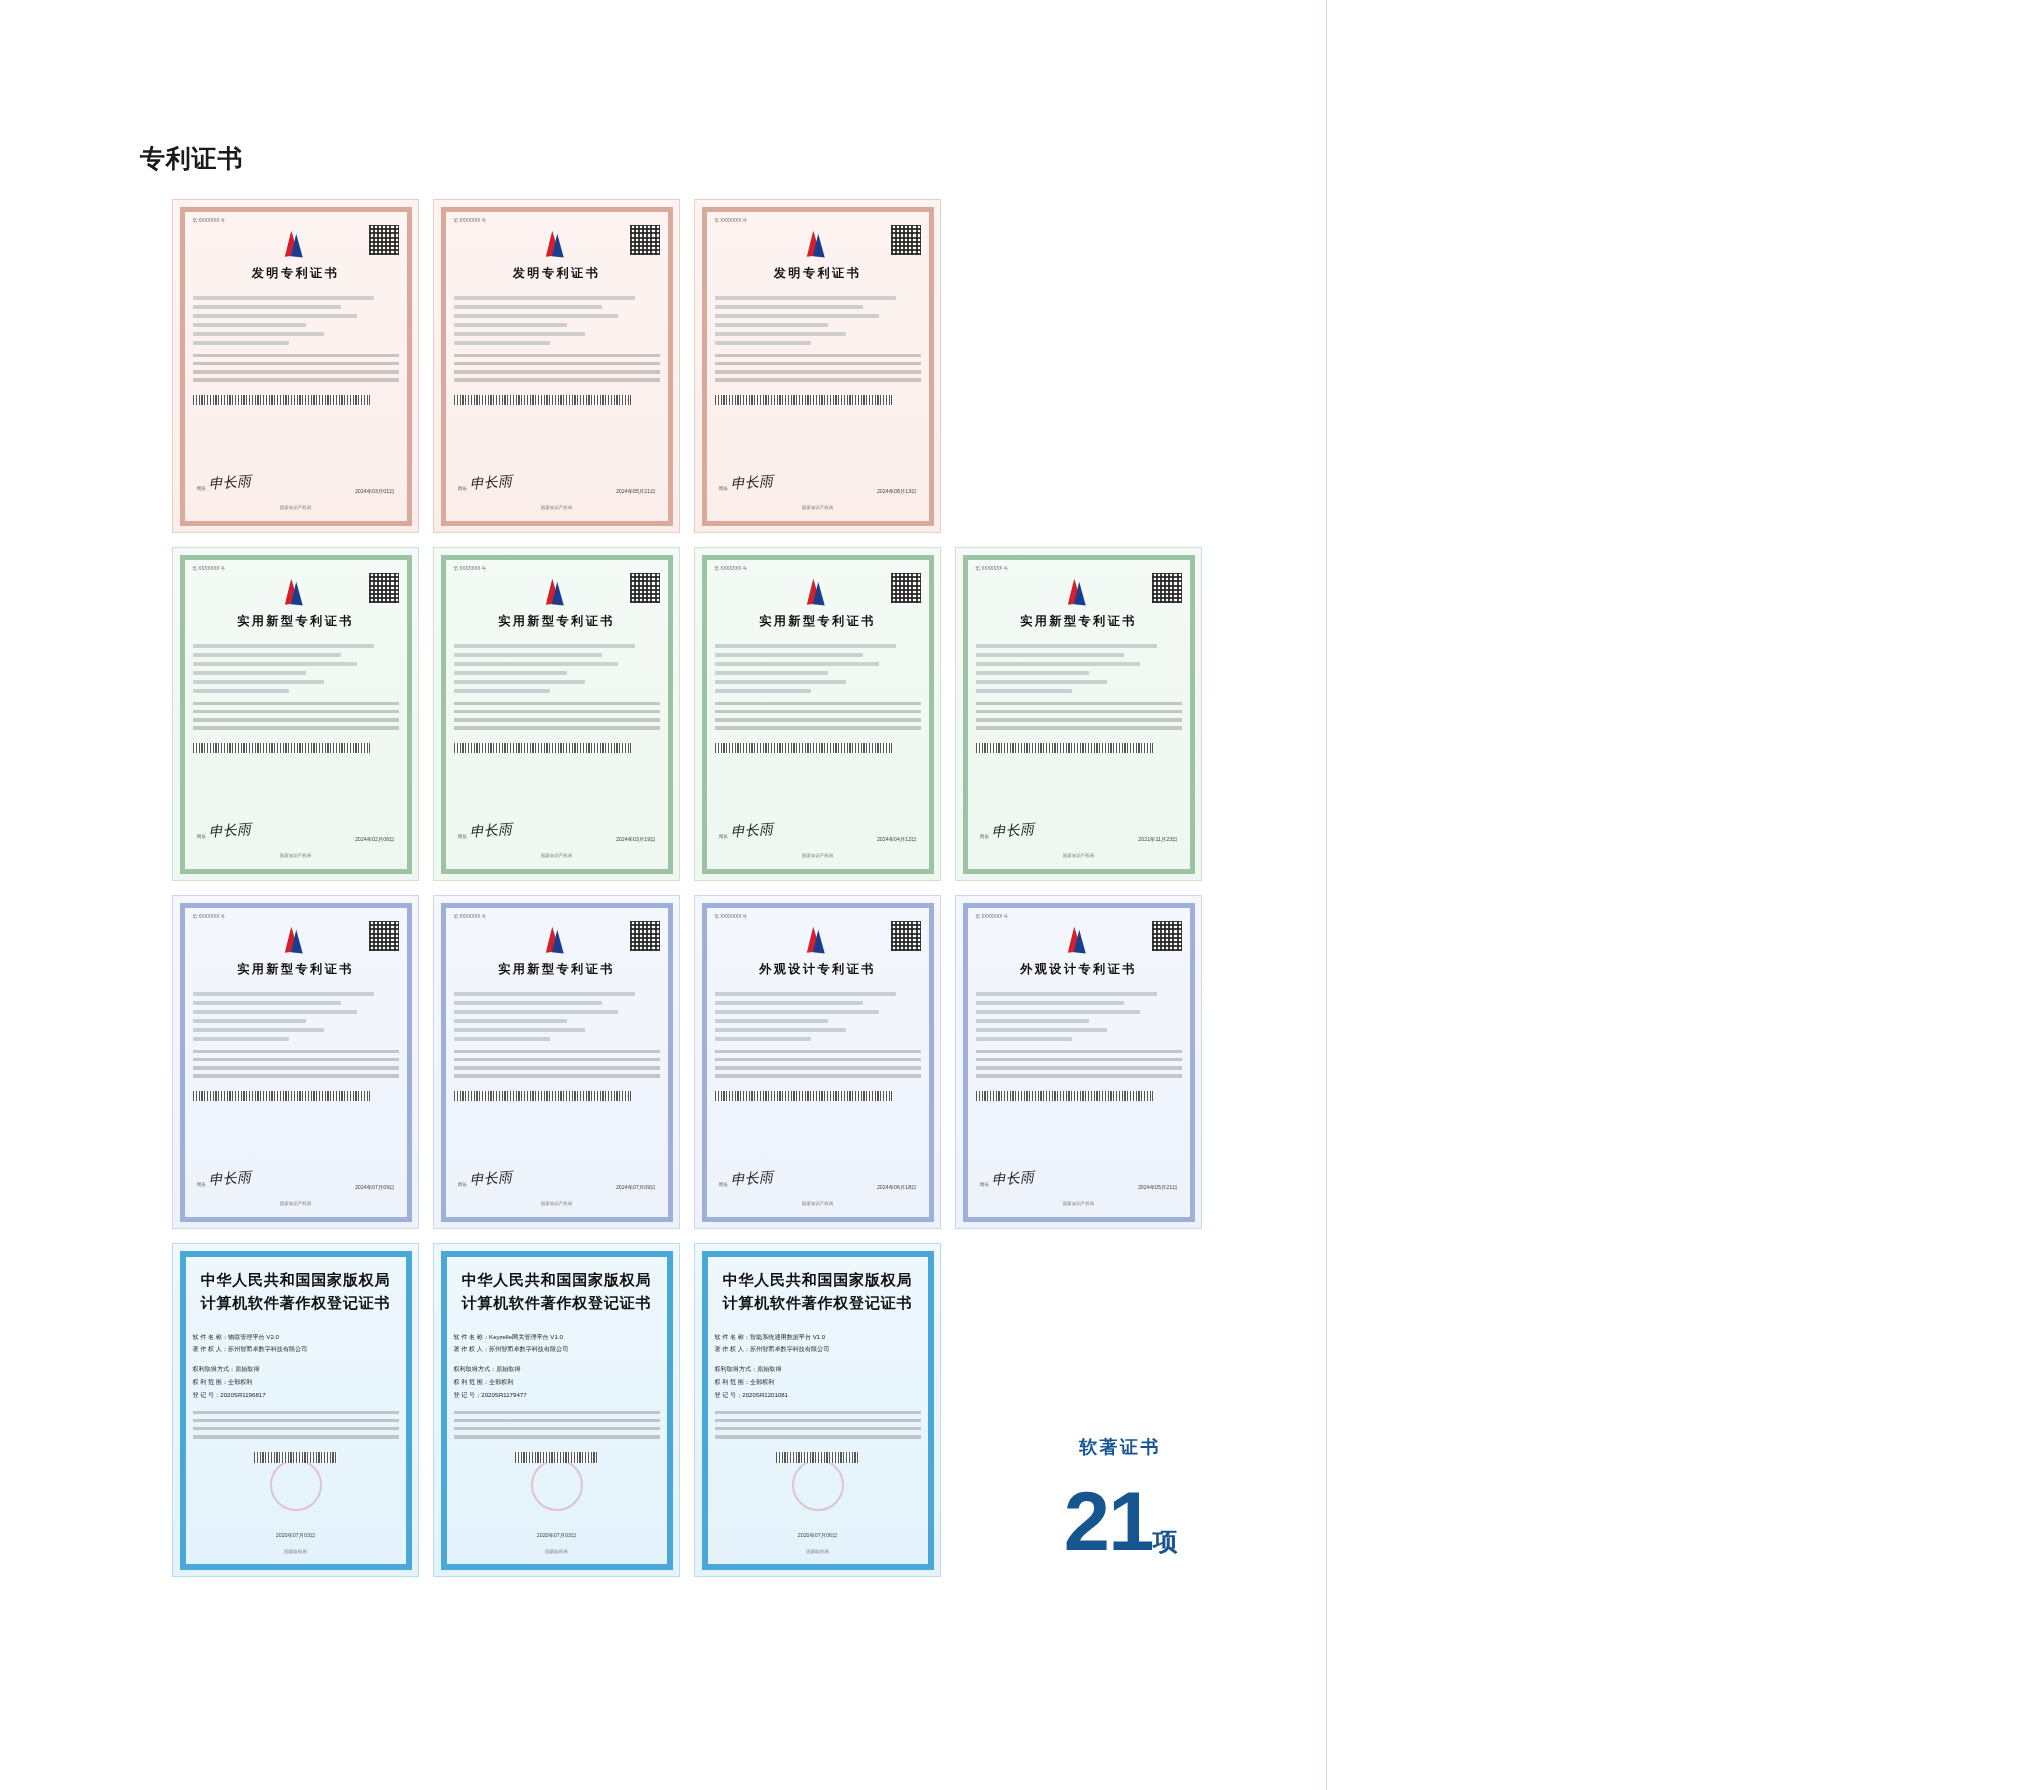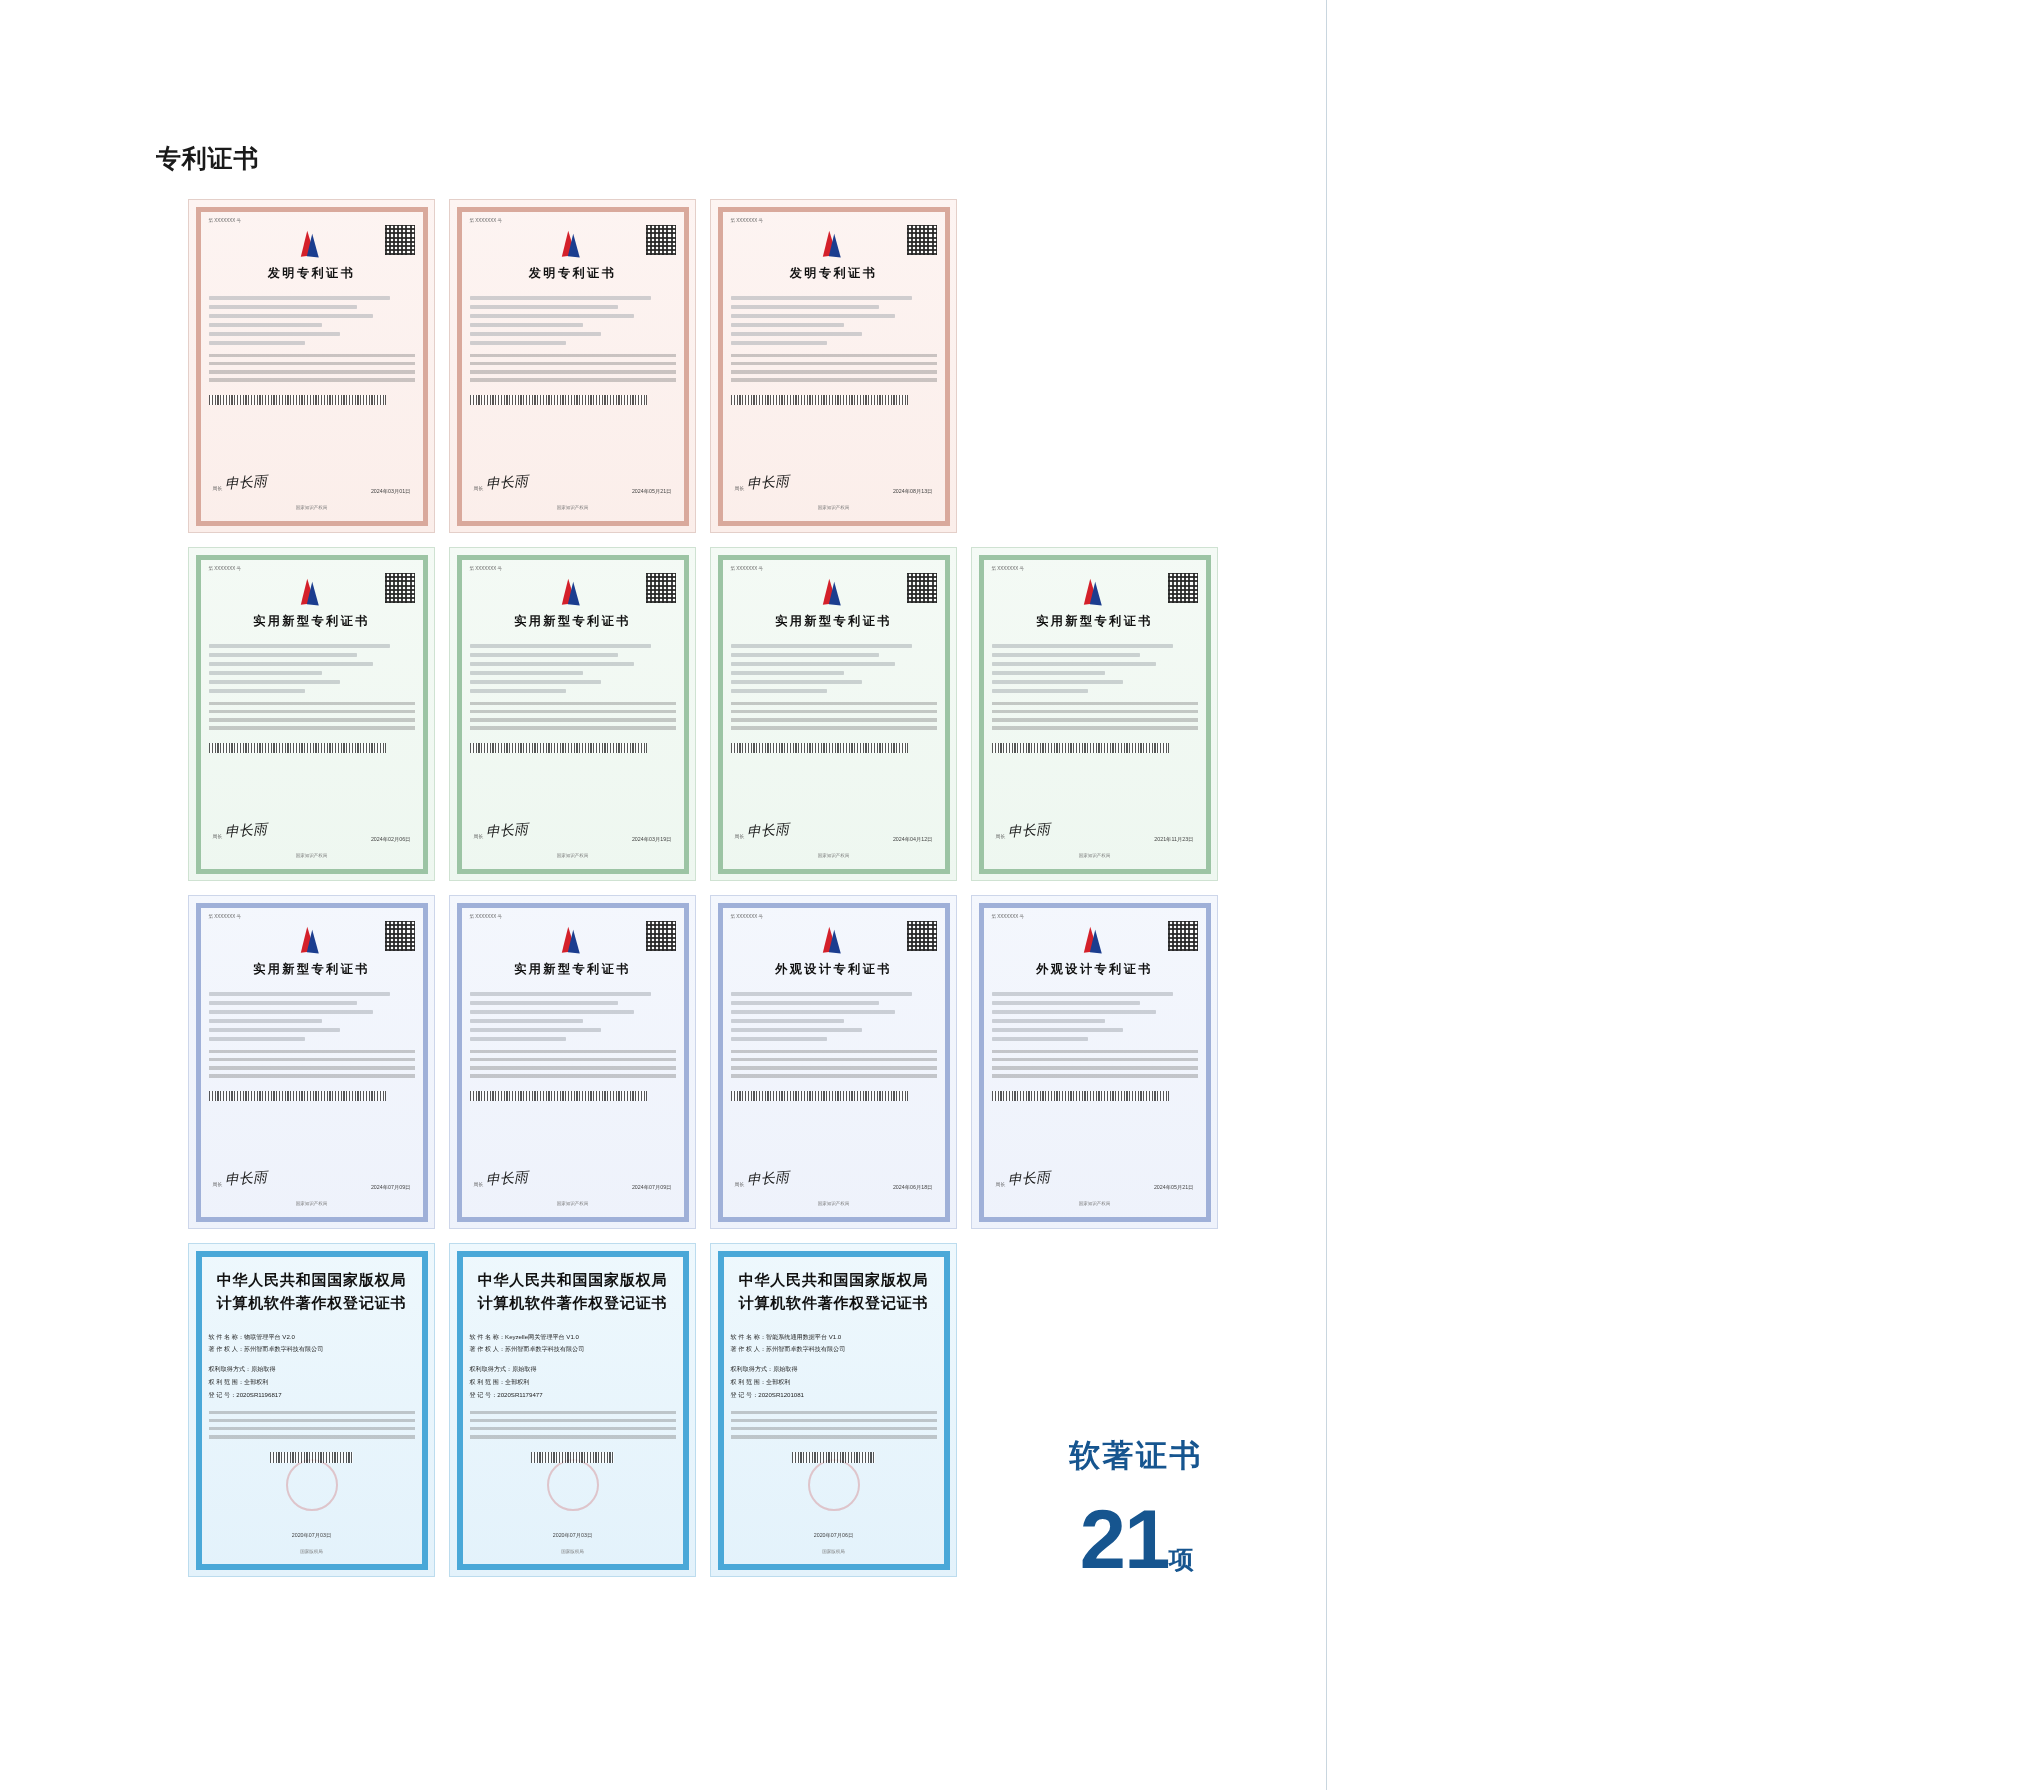--- a/index.html
+++ b/index.html
@@ -15,21 +15,21 @@
     position: relative;
     overflow: hidden;
   }
   .page {
     position: absolute;
     inset: 0;
     display: flex;
   }
   .left-col {
     position: absolute;
-    left: 16px;
+    left: 0;
     top: 0;
     width: 1163px;
     height: 1791px;
   }
   .right-col {
     position: absolute;
     left: 1327px;
     top: 0;
     width: 1295px;
     height: 1791px;
@@ -234,21 +234,21 @@
   
   .count-block {
     position: absolute;
     left: 1014px;
     top: 1435px;
     width: 212px;
     text-align: center;
     color: #16558f;
   }
   .count-block .cb-title {
-    font-size: 31px;
+    font-size: 18px;
     font-weight: bold;
     letter-spacing: 2.4px;
     color: #16558f;
   }
   .count-block .cb-num {
     font-size: 83px;
     font-weight: bold;
     line-height: 1;
     margin-top: 21px;
     letter-spacing: -1.6px;

